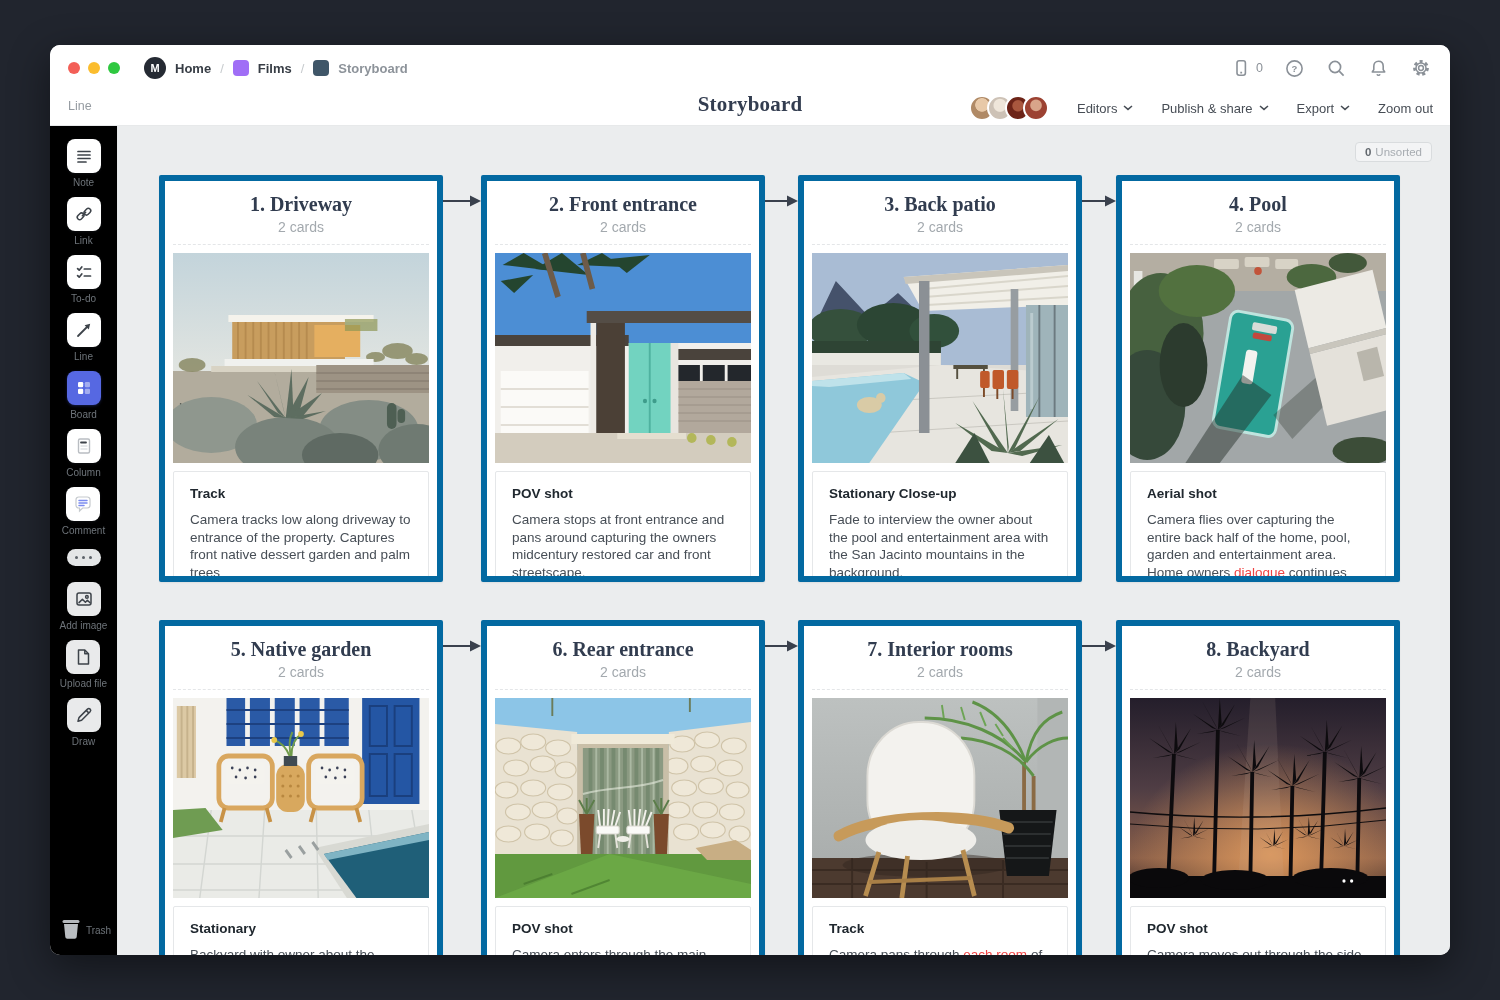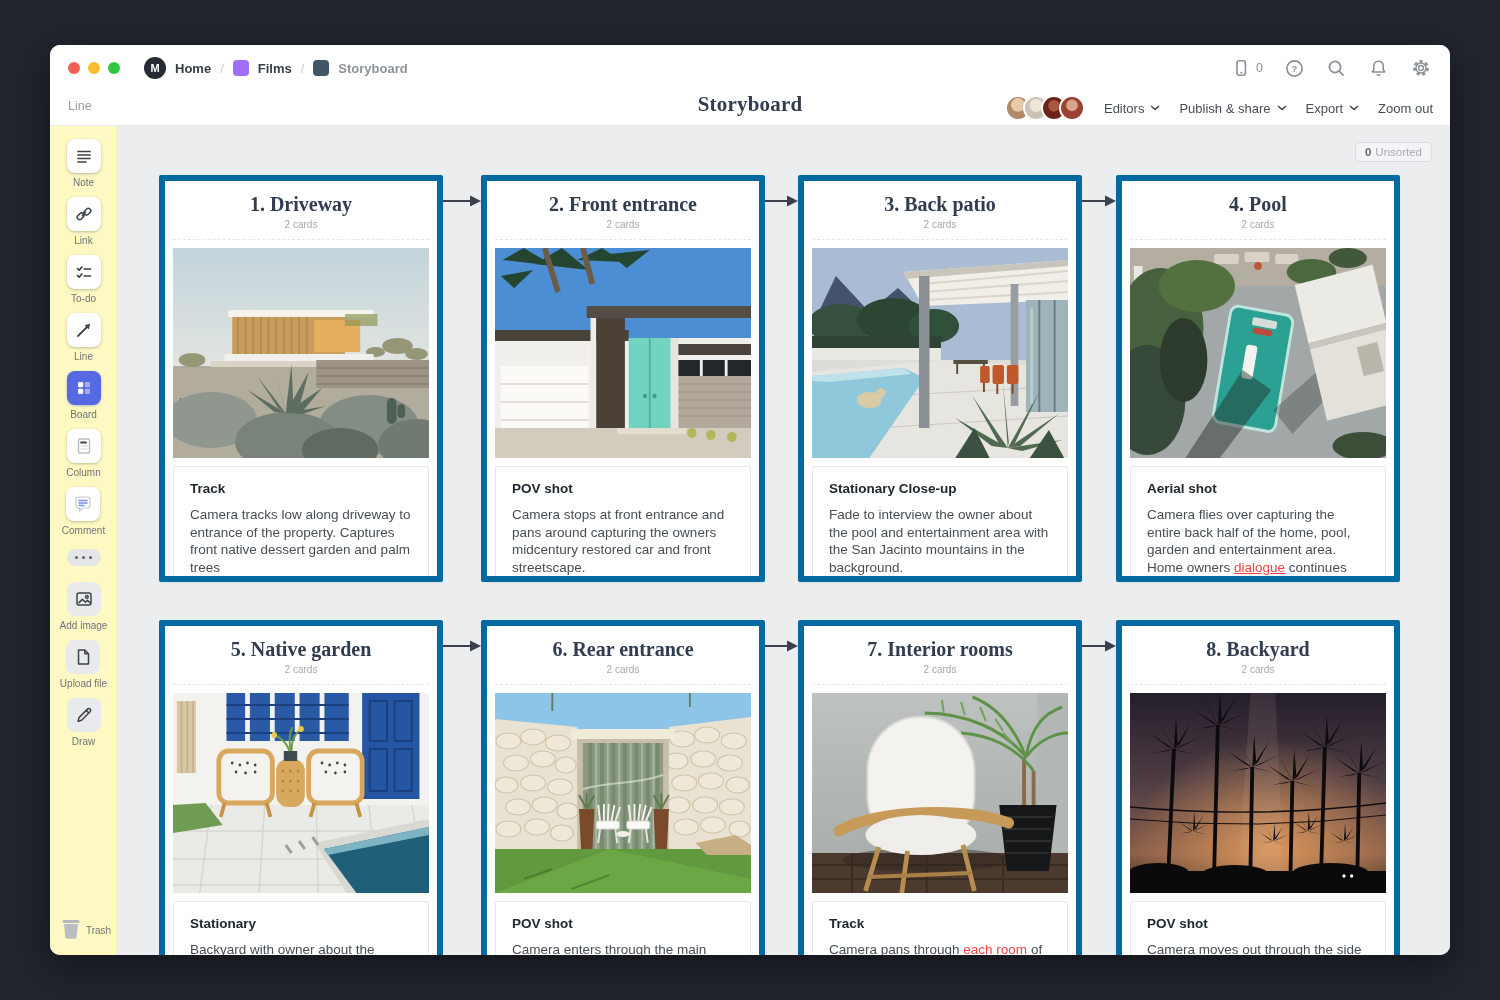--- a/index.html
+++ b/index.html
@@ -29,52 +29,52 @@
   .crumb-ic.story{background:#3f5668;}
   .crumb-muted{color:#8d939a;}
   .top-icons{margin-left:auto;display:flex;align-items:center;gap:21px;}
   .top-icons svg{display:block;}
   .phone-wrap{display:flex;align-items:center;gap:5px;font-size:12.5px;color:#8b9198;}
   
   .subbar{position:absolute;top:46px;left:0;right:0;height:34px;background:#fff;}
   .saved{position:absolute;left:18px;top:8px;font-size:12.5px;color:#959ba1;}
   .board-title{position:absolute;left:0;right:0;top:1px;margin:0;text-align:center;
     font-family:"Liberation Serif","DejaVu Serif",serif;font-size:21px;font-weight:700;color:#333d50;letter-spacing:.2px;}
-  .subactions{position:absolute;right:17px;top:0;height:100%;display:flex;align-items:center;gap:19px;font-size:13px;color:#474d55;}
+  .subactions{position:absolute;right:17px;top:0;height:100%;display:flex;align-items:center;gap:28px;font-size:13px;color:#474d55;}
   .action{display:flex;align-items:center;gap:6px;white-space:nowrap;}
   .chev{display:block;}
   .avatars{display:flex;align-items:center;}
   .avatar{width:22px;height:22px;border-radius:50%;border:2px solid #fff;margin-left:-8px;box-sizing:content-box;}
   .avatar:first-child{margin-left:0;}
   .av1{background:radial-gradient(circle at 50% 36%,#e8c9a8 0 36%,#b08a66 40%);}
   .av2{background:radial-gradient(circle at 50% 38%,#efe6da 0 34%,#cdc2b6 40%);}
   .av3{background:radial-gradient(circle at 50% 40%,#a9573e 0 30%,#6d2418 36%);}
   .av4{background:radial-gradient(circle at 50% 38%,#d8a58a 0 30%,#9c4232 36%);}
   
   .content{position:absolute;top:80px;left:0;right:0;bottom:0;display:flex;border-top:1px solid #e7e9ea;box-sizing:border-box;}
-  .toolbar{width:68px;background:#fef9c3;border-right:1px solid #e7e9ea;display:flex;flex-direction:column;align-items:center;padding-top:13px;box-sizing:border-box;flex:none;}
+  .toolbar{width:68px;background:#000000;border-right:1px solid #e7e9ea;display:flex;flex-direction:column;align-items:center;padding-top:13px;box-sizing:border-box;flex:none;}
   .tool{display:flex;flex-direction:column;align-items:center;margin-bottom:9px;}
   .tool-tile{width:34px;height:34px;border-radius:8px;background:#fff;box-shadow:0 1px 3px rgba(40,44,52,.30);display:flex;align-items:center;justify-content:center;}
   .tool-tile.gray{background:#e9eaeb;box-shadow:none;}
   .tool-tile.blue{background:#5668e2;box-shadow:0 1px 3px rgba(60,80,200,.35);}
   .tool-label{font-size:10px;color:#6e747a;margin-top:4px;}
   .tool-dots{width:34px;height:17px;border-radius:9px;background:#e4e6e7;display:flex;align-items:center;justify-content:center;gap:3.5px;margin:4px 0 16px;}
   .dot{width:3.5px;height:3.5px;border-radius:50%;background:#5c6269;}
   .trash{margin-top:auto;margin-bottom:12px;display:flex;flex-direction:row;align-items:center;}
   
   .canvas{flex:1;position:relative;background:#ebedee;overflow:hidden;}
   .badge{position:absolute;top:16px;right:18px;background:#f3f4f5;border:1px solid #d9dcde;border-radius:4px;padding:3px 9px;font-size:11.5px;display:flex;gap:4px;}
   .badge-num{color:#62686e;font-weight:700;}
   .badge-label{color:#a7acb1;}
   .card{position:absolute;width:284px;height:407px;background:#fff;border:6px solid #0369a1;border-radius:2px;
     box-shadow:0 1px 2px rgba(0,0,0,.06);box-sizing:border-box;padding-top:12px;overflow:hidden;}
   .c1{left:41px}.c2{left:363px}.c3{left:680px}.c4{left:998px}
   .r1{top:49px}.r2{top:494px}
   .card-title{margin:0;text-align:center;font-family:"Liberation Serif","DejaVu Serif",serif;font-size:20px;font-weight:700;color:#313c4f;}
-  .card-count{text-align:center;font-size:10px;color:#a3a9ae;margin-top:3px;}
+  .card-count{text-align:center;font-size:14px;color:#a3a9ae;margin-top:3px;}
   .card-sep{margin:9px 8px 0;border-top:1px dashed #e4e6e8;height:0;}
   .card-photo{margin:8px 8px 0;height:210px;overflow:hidden;background:#dfe1e0;}
   .r2 .card-photo{height:200px;}
   .card-photo svg{display:block;width:100%;height:100%;}
   .note{margin:8px;border:1px solid #e5e7e9;border-radius:2px;padding:14px 16px 16px;background:#fff;}
   .note h3{margin:0 0 10px;font-size:13.5px;color:#20282f;}
   .note p{margin:0;font-size:13.5px;line-height:1.3;color:#474e56;}
   .note-link{color:#ef4444;text-decoration:underline;cursor:pointer;}
   .arrow{position:absolute;height:14px;}
   .ar1{top:68px}.ar2{top:513px}

